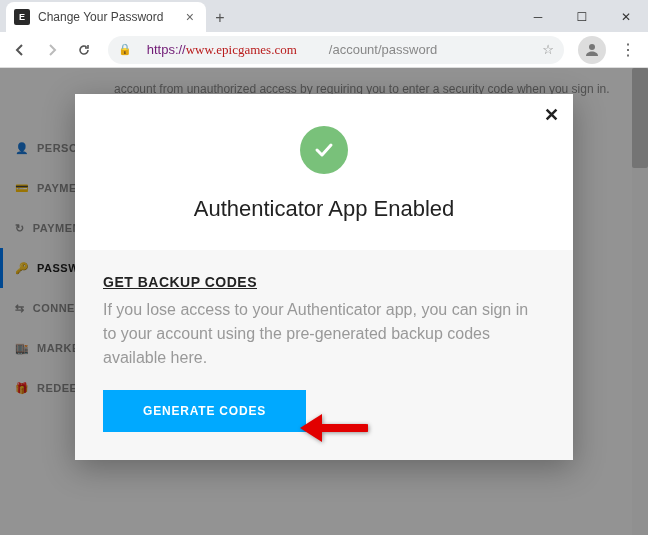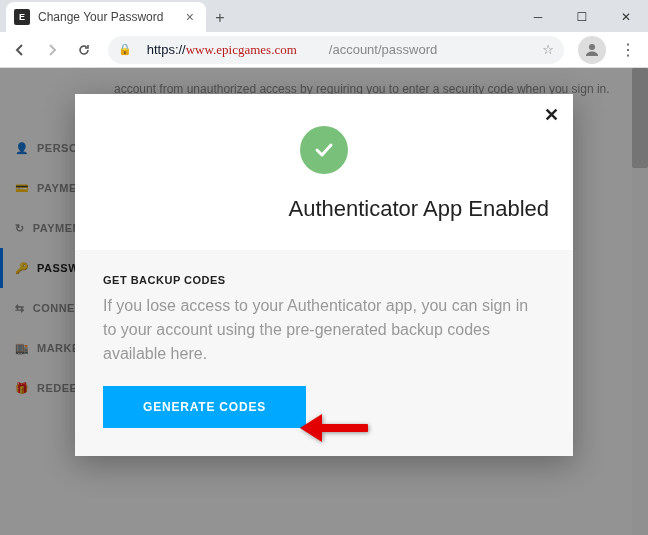--- a/index.html
+++ b/index.html
@@ -14,21 +14,21 @@
 .newtab { width: 28px; height: 28px; display: flex; align-items: center; justify-content: center; color: #555; font-size: 16px; }
 .winctrl { margin-left: auto; display: flex; }
 .winctrl div { width: 44px; height: 30px; display: flex; align-items: center; justify-content: center; color: #333; font-size: 12px; }
 
 
 .toolbar { height: 36px; background: #fff; border-bottom: 1px solid #ddd; display: flex; align-items: center; padding: 0 6px; gap: 4px; }
 .navbtn { width: 28px; height: 28px; display: flex; align-items: center; justify-content: center; color: #888; border-radius: 50%; }
 .navbtn.active { color: #555; }
 .omnibox { flex: 1; height: 28px; background: #f1f3f4; border-radius: 14px; display: flex; align-items: center; padding: 0 10px; margin: 0 6px; font-size: 13px; color: #333; }
 .omnibox .lock { color: #5a5; margin-right: 6px; font-size: 11px; }
-.omnibox .proto { color: #0f172a; padding-left: 9px; }
+.omnibox .proto { color: #701a75; padding-left: 9px; }
 .omnibox .host { color: #b91c1c; font-family: Liberation Serif, serif; }
 .omnibox .path { color: #888; margin-left: 32px; }
 .omnibox .star { margin-left: auto; color: #888; }
 .person { width: 28px; height: 28px; border-radius: 50%; background: #ddd; display: flex; align-items: center; justify-content: center; margin: 0 4px; }
 .menu { width: 28px; display: flex; align-items: center; justify-content: center; color: #555; font-size: 16px; }
 
 
 .page { position: absolute; top: 68px; left: 0; right: 0; bottom: 0; background: #f5f5f5; display: flex; }
 .sidebar { width: 72px; background: #f5f5f5; padding-top: 60px; }
 .sb-item { display: flex; align-items: center; height: 40px; padding: 0 12px; font-size: 11px; font-weight: 600; color: #888; letter-spacing: 0.5px; border-left: 3px solid transparent; gap: 8px; }
@@ -39,26 +39,26 @@
 .desc a { color: #3a7de0; text-decoration: none; }
 .dark-btn { background: #444; height: 34px; margin: 60px 0 10px 120px; width: 360px; }
 .blue-btn-bg { background: #00a9ff; height: 40px; margin: 0 0 0 120px; width: 360px; }
 .scrollbar { width: 16px; background: #f1f1f1; position: absolute; right: 0; top: 0; bottom: 0; }
 .scrollthumb { background: #c1c1c1; width: 100%; height: 100px; position: absolute; top: 0; border-radius: 2px; }
 
 
 .overlay { position: absolute; top: 68px; left: 0; right: 0; bottom: 0; background: rgba(0,0,0,0.4); display: flex; align-items: flex-start; justify-content: center; }
 .modal { background: #fff; width: 498px; margin-top: 26px; box-shadow: 0 8px 30px rgba(0,0,0,0.3); position: relative; }
 .closex { position: absolute; right: 14px; top: 10px; font-size: 18px; color: #222; cursor: pointer; font-weight: bold; }
-.m-top { padding: 32px 24px 28px; text-align: right; }
+.m-top { padding: 32px 24px 28px; text-align: center; }
 .check { width: 48px; height: 48px; background: #79c17a; border-radius: 50%; margin: 0 auto 22px; display: flex; align-items: center; justify-content: center; color: #fff; }
 .m-title { font-size: 22px; font-weight: 400; color: #222; }
 .m-bot { background: #f7f7f7; padding: 24px 28px 28px; }
 .ns { font-size: 16px; color: #222; margin-bottom: 18px; }
-.gbc { font-size: 11px; font-weight: 700; letter-spacing: 0.5px; color: #222; margin-bottom: 8px; }
+.gbc { font-size: 14px; font-weight: 700; letter-spacing: 0.5px; color: #222; margin-bottom: 8px; text-decoration: underline; }
 .gbc-desc { font-size: 16px; color: #999; line-height: 1.5; margin-bottom: 20px; }
 .gen { background: #00a9ff; color: #fff; border: none; padding: 14px 40px; font-size: 12px; font-weight: 700; letter-spacing: 0.8px; cursor: pointer; }
 
 
 .arrow { position: absolute; left: 298px; top: 408px; pointer-events: none; }
 .arrow svg { filter: drop-shadow(1px 1px 2px rgba(0,0,0,0.4)); }
 </style>
 </head>
 <body>
 

